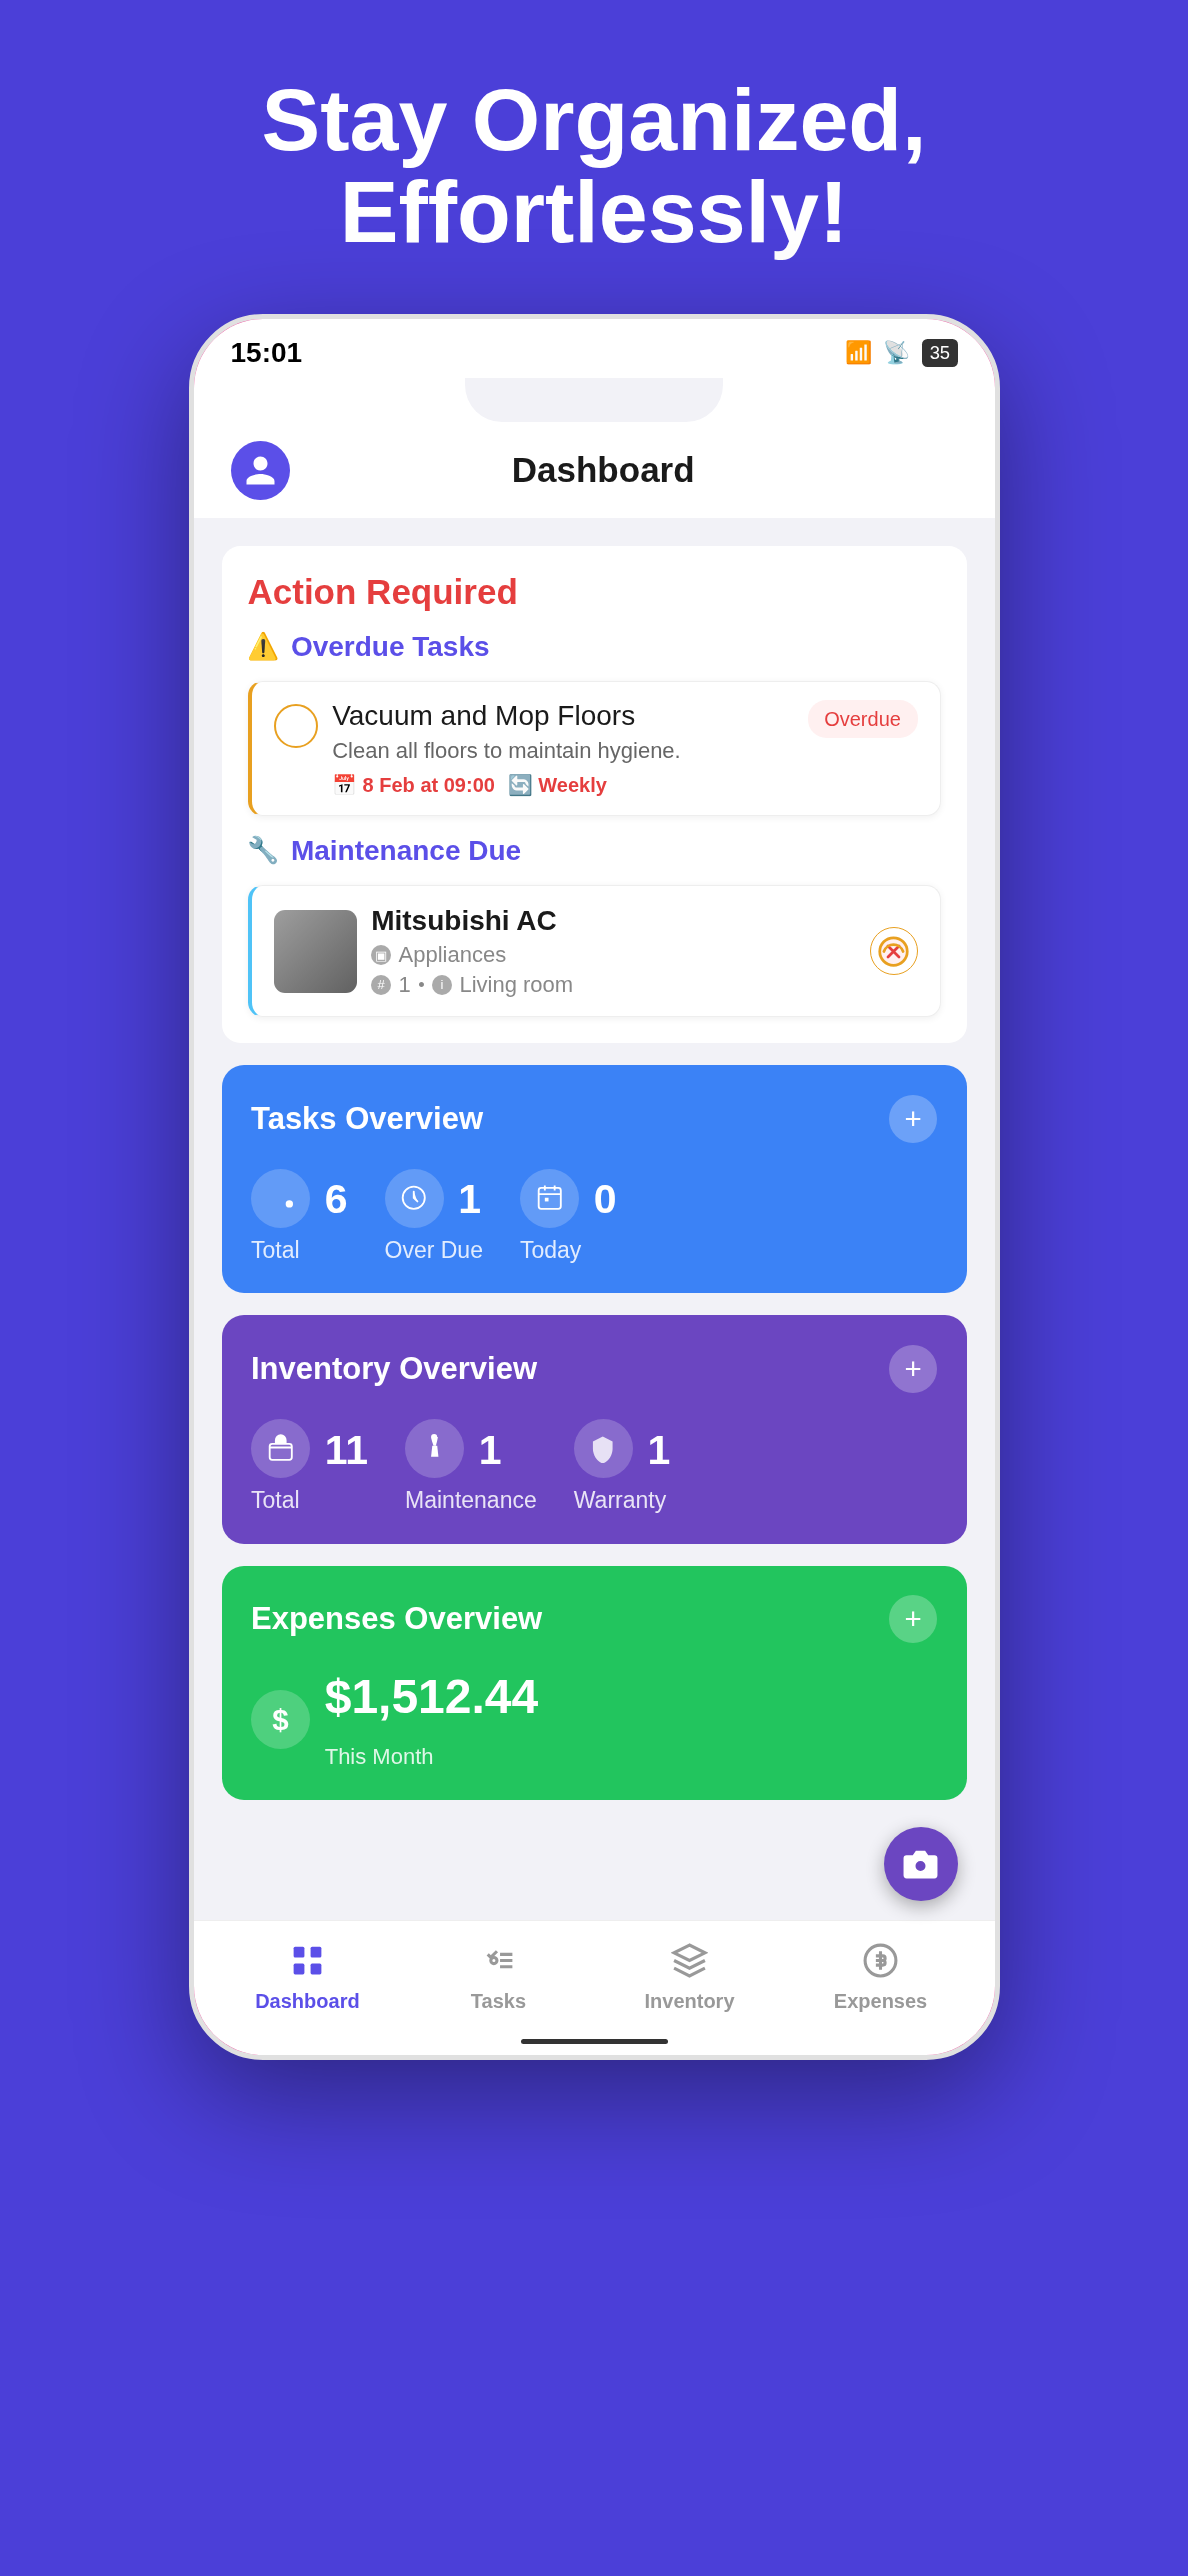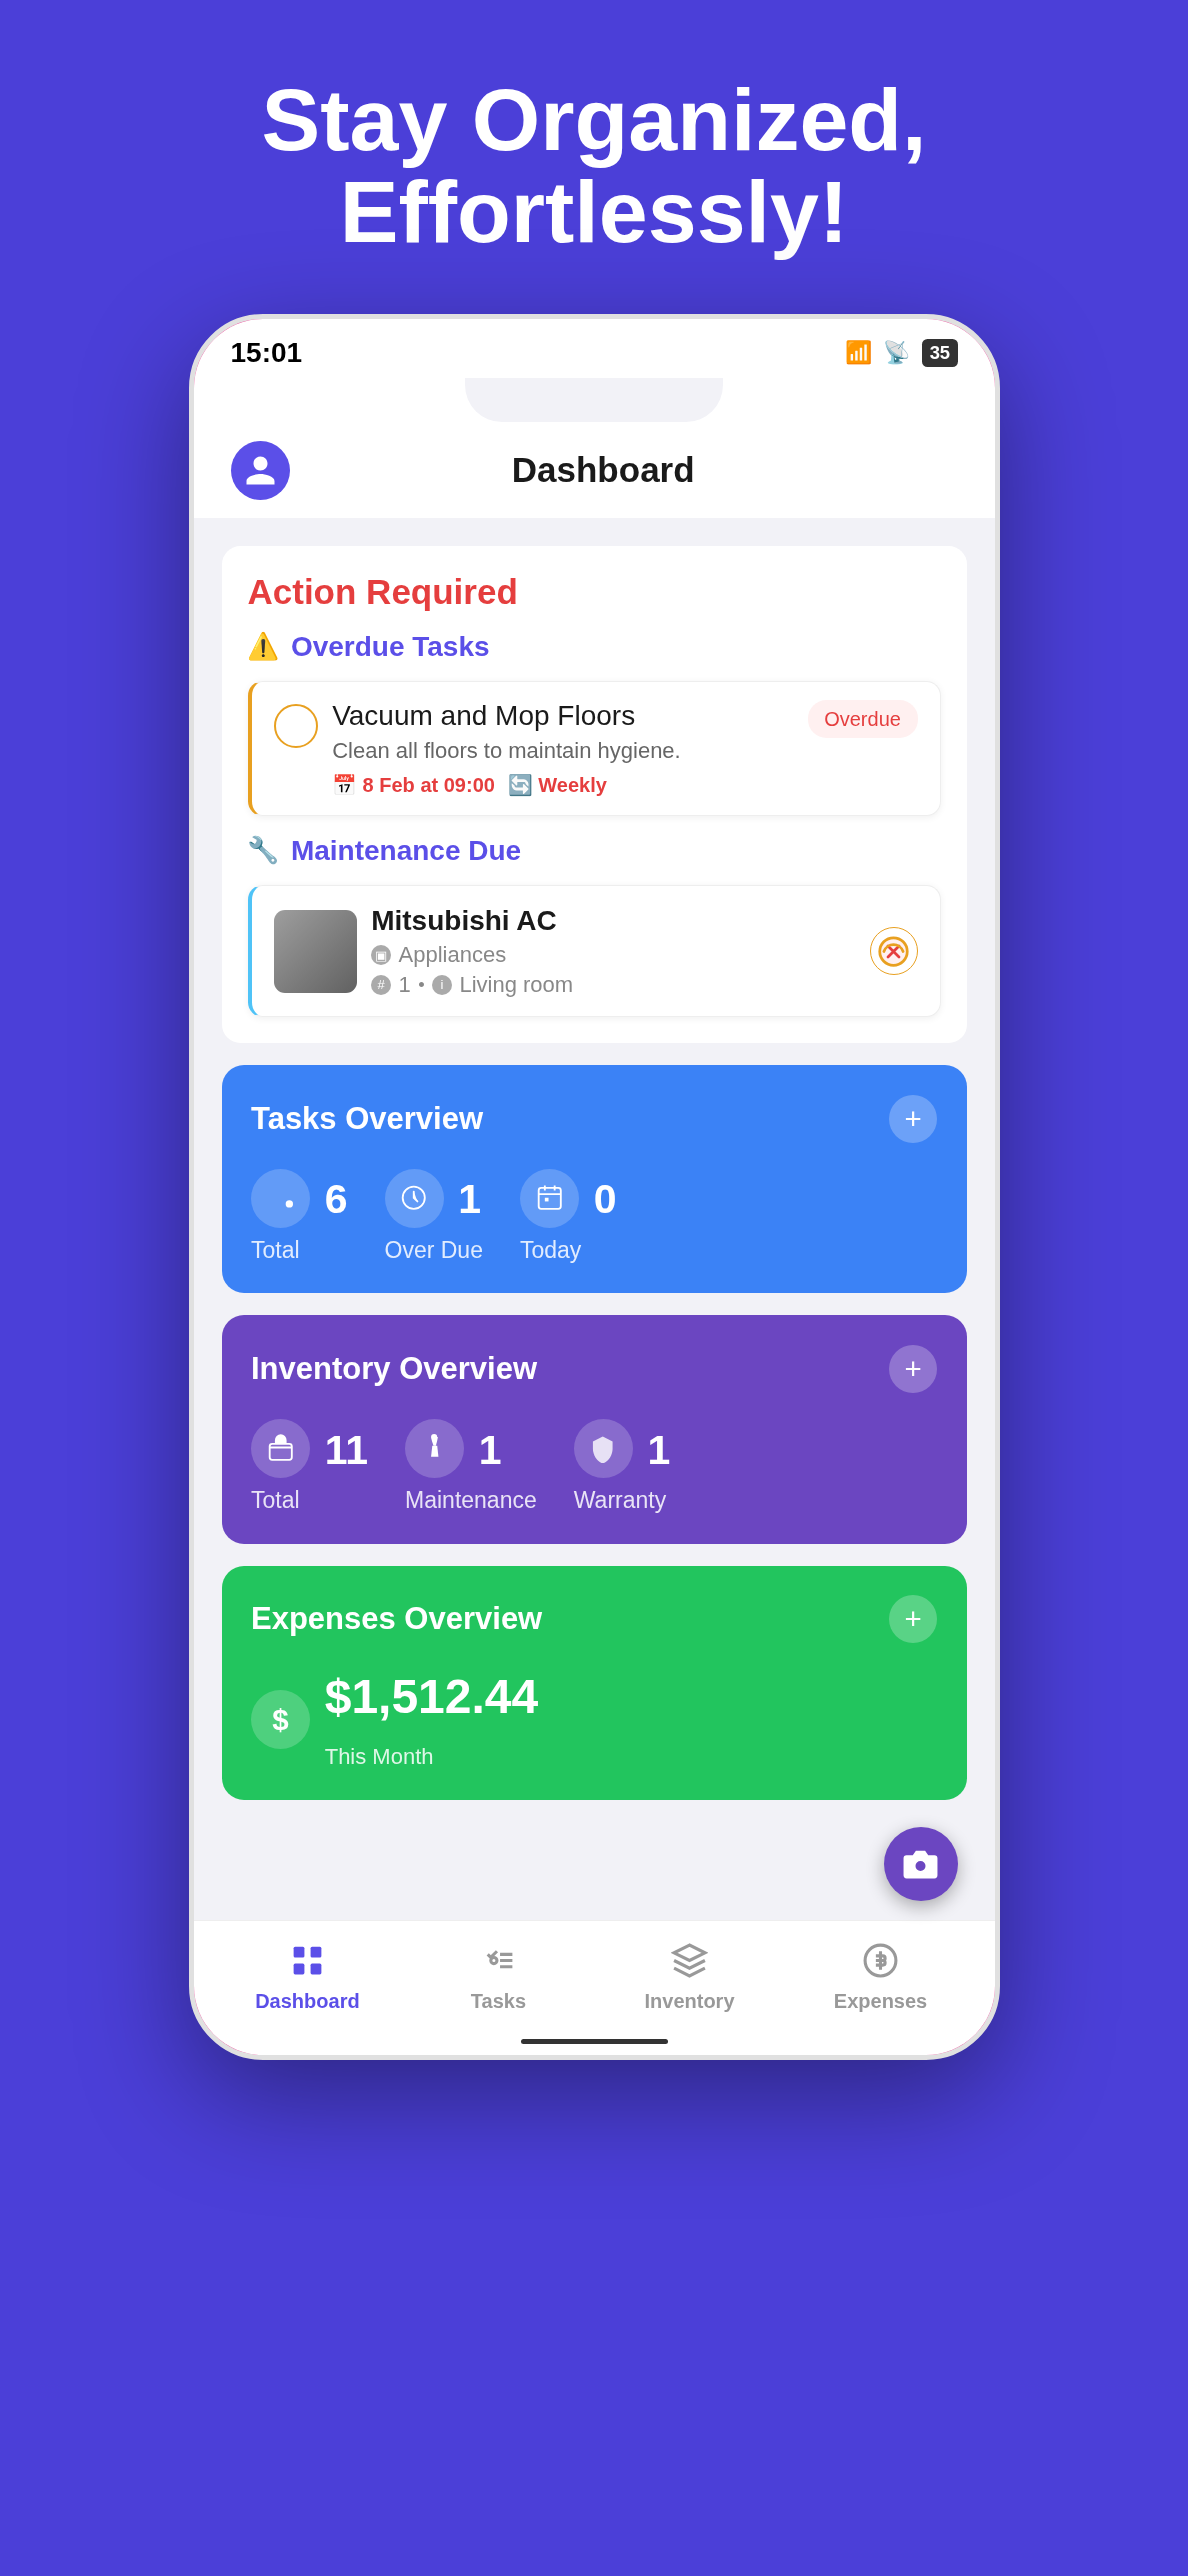--- a/index.html
+++ b/index.html
@@ -57,21 +57,21 @@
       align-items: center;
       font-size: 22px;
     }
 
     .battery-badge {
       background: #333;
       color: white;
       font-size: 18.4px;
       border-radius: 5.5px;
       padding: 2.8px 7.4px;
-      font-weight: 700;
+      font-weight: 400;
     }
 
     
     .notch-container {
       background: white;
       display: flex;
       justify-content: center;
     }
 
     .notch {

